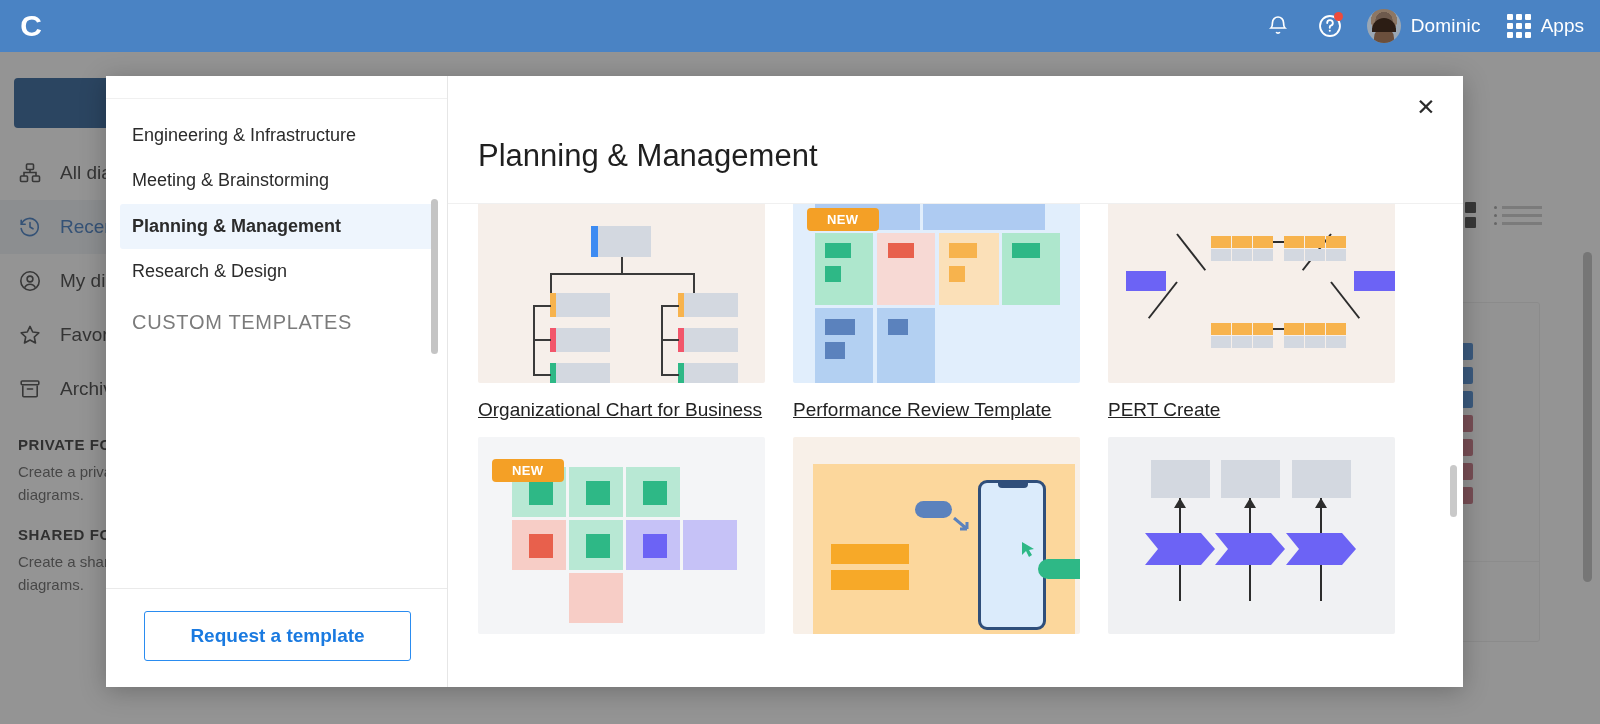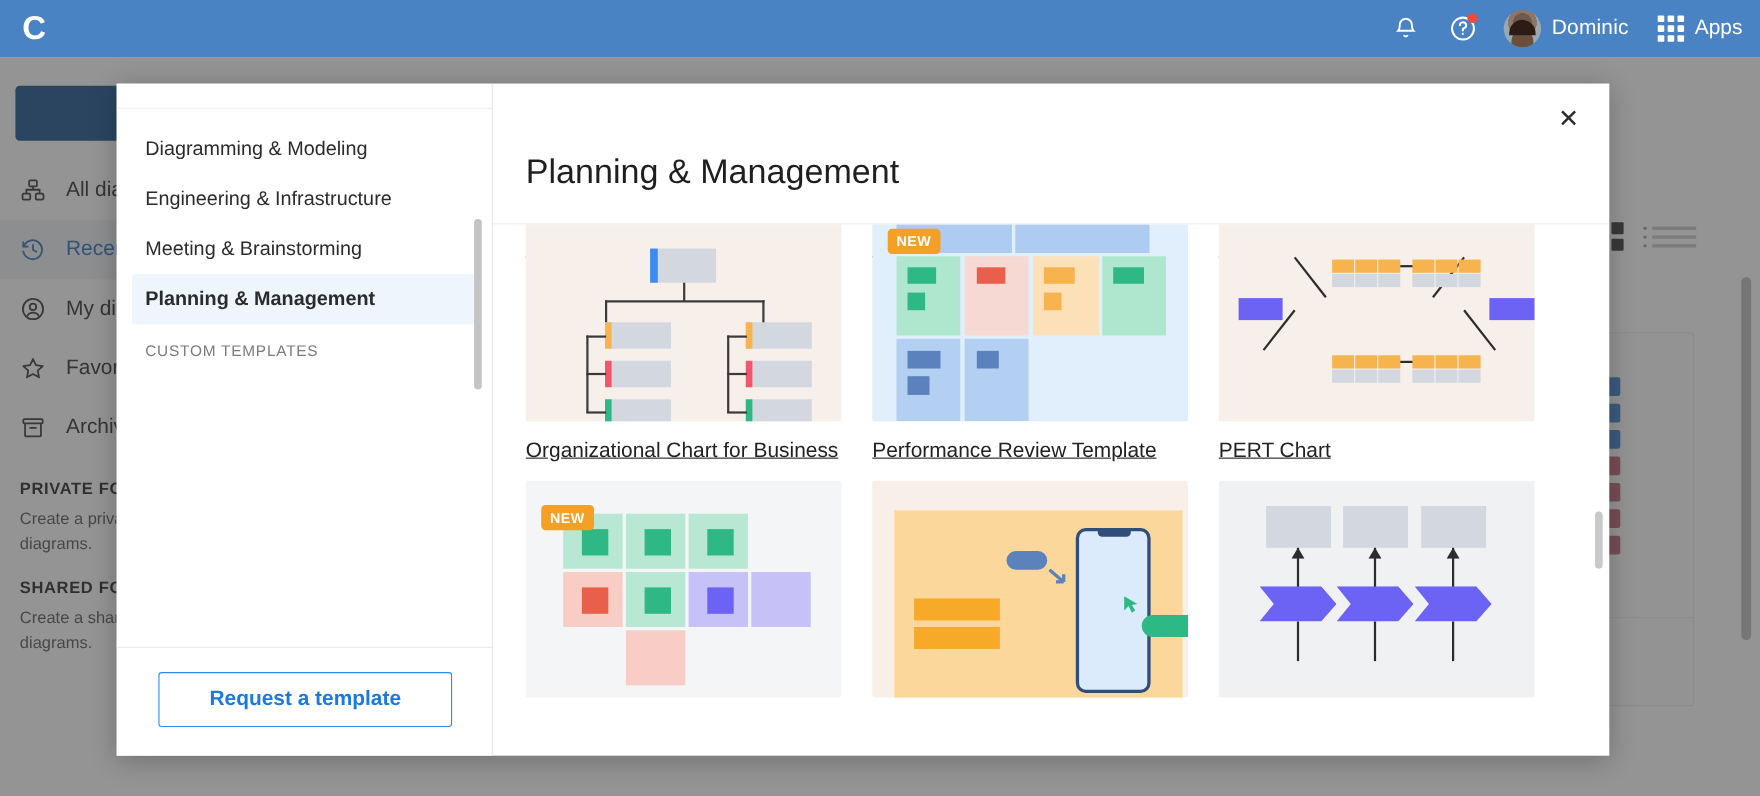--- a/index.html
+++ b/index.html
@@ -126,21 +126,21 @@
     font-family: "Liberation Sans", sans-serif; background: transparent;
   }
   .search-box input::placeholder { color: #8d8d8d; }
   .cat-list { margin-top: 22px; flex: 1; position: relative; overflow: hidden; border-top: 1px solid #f0f0f0; }
   .cat-inner { padding: 14px 14px 0 14px; }
   .cat-item {
     padding: 11px 12px; font-size: 18px; color: #2b2b2b; border-radius: 3px; cursor: pointer;
     line-height: 1.3;
   }
   .cat-item.active { background: #eef5fd; font-weight: 700; }
-  .cat-section-label { padding: 16px 12px 6px 12px; font-size: 14px; color: #7b7b7b; letter-spacing: .7px; }
+  .cat-section-label { padding: 16px 12px 6px 12px; font-size: 20px; color: #7b7b7b; letter-spacing: .7px; }
   .cat-scrollbar { position: absolute; right: 9px; top: 100px; width: 7px; height: 155px;
     background: #c4c4c4; border-radius: 4px; }
   .modal-left-footer { border-top: 1px solid #eaeaea; padding: 22px 36px 26px 38px; text-align: center; }
   .request-btn {
     height: 50px; border: 1px solid #2a8cf0; border-radius: 3px; color: #1a7ae0;
     font-size: 19px; font-weight: 700; display: flex; align-items: center; justify-content: center;
     cursor: pointer; background: #fff;
   }
 
   .modal-right { flex: 1; position: relative; overflow: hidden; }
@@ -158,21 +158,21 @@
   .tpl-grid {
     position: absolute; left: 30px; top: 110px; right: 30px;
     display: grid; grid-template-columns: repeat(3, 287px); column-gap: 28px; row-gap: 16px;
   }
   .tpl-card { cursor: pointer; }
   .tpl-thumb { width: 287px; height: 197px; position: relative; overflow: hidden; border-radius: 2px; }
   .tpl-name { margin-top: 16px; font-size: 19px; color: #222; text-decoration: underline; }
   .tpl-name.cut { position: absolute; }
   .badge-new {
     position: absolute; left: 14px; top: 22px; background: #f4a026; color: #fff;
-    font-size: 13px; font-weight: 700; padding: 4px 8px; border-radius: 4px; letter-spacing: .4px; z-index: 3;
+    font-size: 13px; font-weight: 700; padding: 4px 20px; border-radius: 4px; letter-spacing: .4px; z-index: 3;
   }
   .grid-scrollbar { position: absolute; right: 6px; top: 389px; width: 7px; height: 52px;
     background: #c9c9c9; border-radius: 4px; z-index: 5; }
 
   
   .box { position: absolute; }
 </style>
 </head>
 <body>
 
@@ -322,24 +322,24 @@
 
   <div class="dimmer"></div>
 
   <div class="modal">
 
     <div class="modal-left">
 
 
       <div class="cat-list">
         <div class="cat-inner">
-          <div class="cat-item">Diagramming &amp; Modeling</div>
           <div class="cat-item">Engineering &amp; Infrastructure</div>
           <div class="cat-item">Meeting &amp; Brainstorming</div>
           <div class="cat-item active">Planning &amp; Management</div>
+          <div class="cat-item">Research &amp; Design</div>
           <div class="cat-section-label">CUSTOM TEMPLATES</div>
         </div>
         <div class="cat-scrollbar"></div>
       </div>
 
       <div class="modal-left-footer">
         <div class="request-btn">Request a template</div>
       </div>
     </div>
 
@@ -437,21 +437,21 @@
               <div class="box" style="left:124px;top:150px;width:20px;height:12px;background:#d3d8e0;"></div>
               <div class="box" style="left:145px;top:150px;width:20px;height:12px;background:#d3d8e0;"></div>
               <div class="box" style="left:165px;top:142px;width:12px;height:2px;background:#2c2c2c;"></div>
               <div class="box" style="left:176px;top:137px;width:20px;height:12px;background:#f7b34d;"></div>
               <div class="box" style="left:197px;top:137px;width:20px;height:12px;background:#f7b34d;"></div>
               <div class="box" style="left:218px;top:137px;width:20px;height:12px;background:#f7b34d;"></div>
               <div class="box" style="left:176px;top:150px;width:20px;height:12px;background:#d3d8e0;"></div>
               <div class="box" style="left:197px;top:150px;width:20px;height:12px;background:#d3d8e0;"></div>
               <div class="box" style="left:218px;top:150px;width:20px;height:12px;background:#d3d8e0;"></div>
             </div>
-            <div class="tpl-name">PERT Chart</div>
+            <div class="tpl-name">PERT Create</div>
           </div>
 
           <div class="tpl-card">
             <div class="tpl-thumb" style="background:#f4f5f7;">
               <div class="badge-new" style="left:14px;top:22px;">NEW</div>
               <div class="box" style="left:34px;top:30px;width:54px;height:50px;background:#b8e8d4;"></div>
               <div class="box" style="left:51px;top:44px;width:24px;height:24px;background:#2eb886;"></div>
               <div class="box" style="left:91px;top:30px;width:54px;height:50px;background:#b8e8d4;"></div>
               <div class="box" style="left:108px;top:44px;width:24px;height:24px;background:#2eb886;"></div>
               <div class="box" style="left:148px;top:30px;width:54px;height:50px;background:#b8e8d4;"></div>

